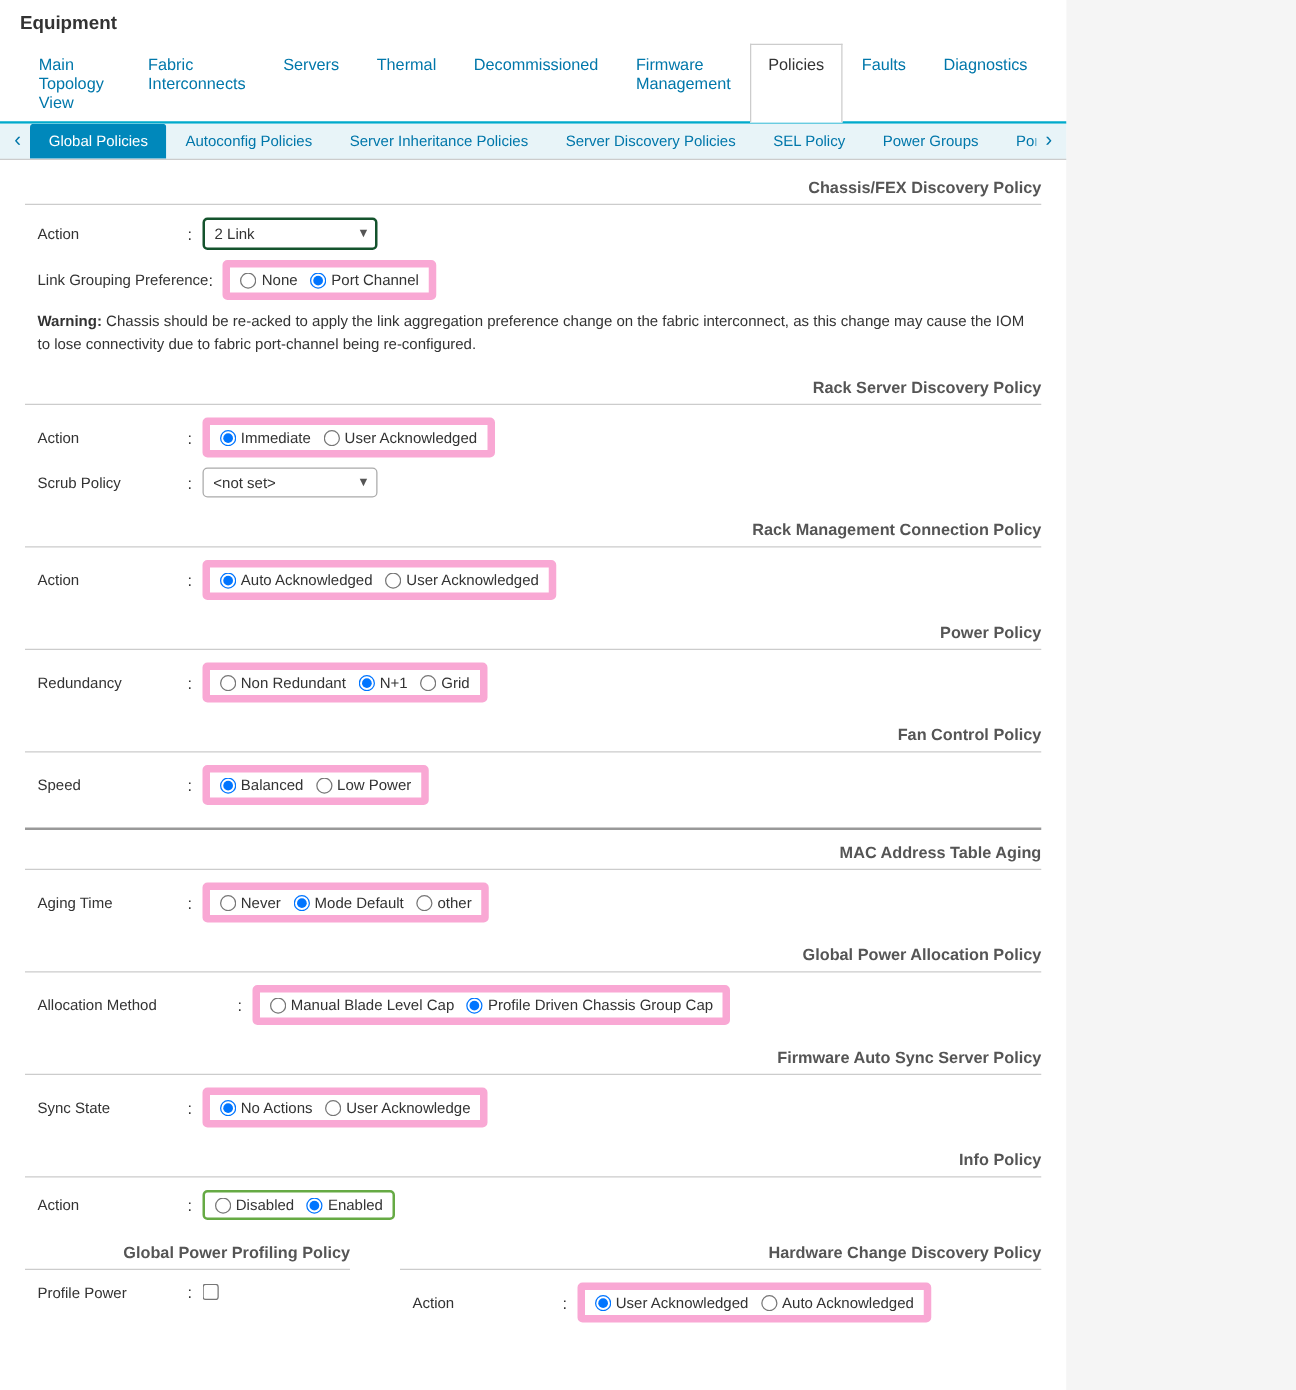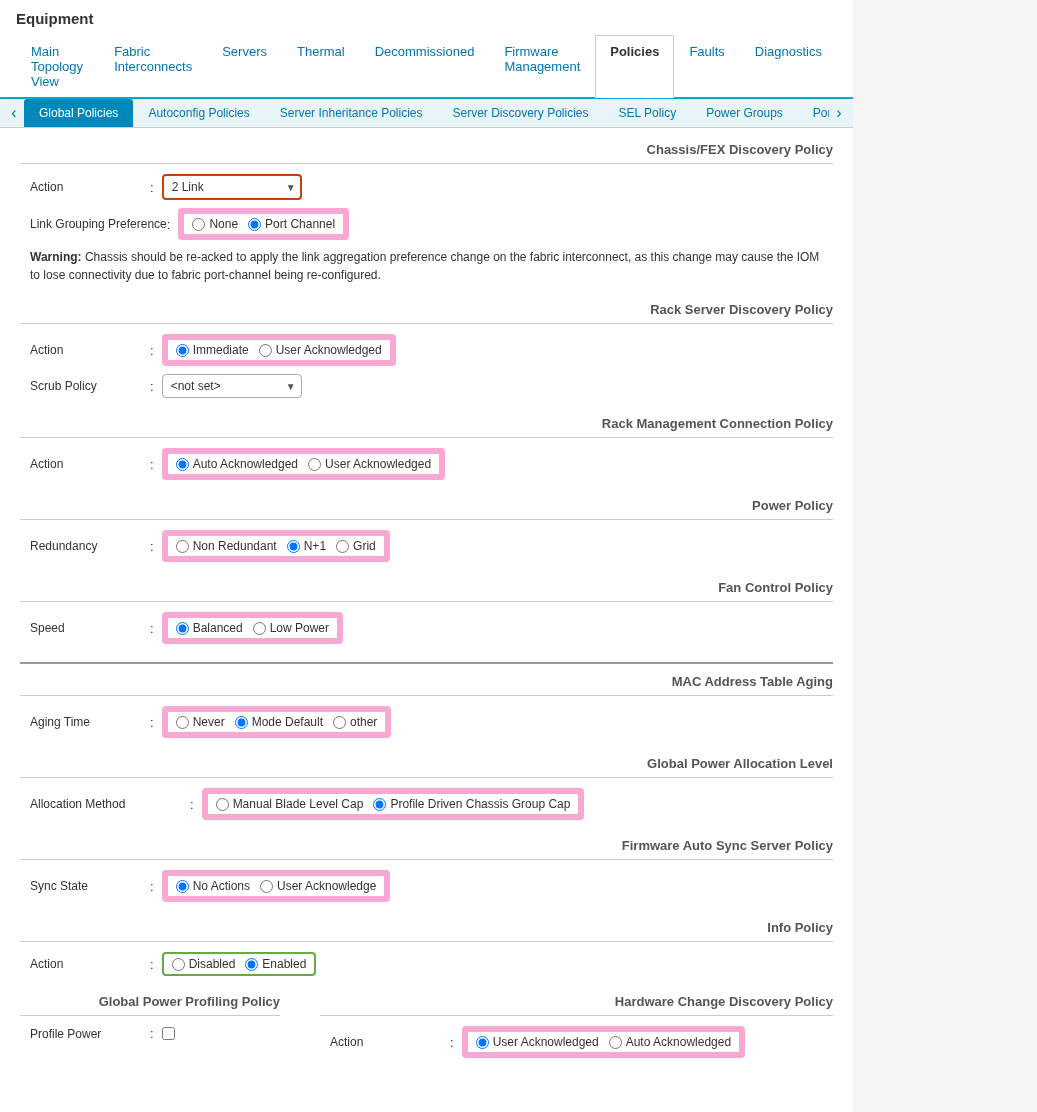--- a/index.html
+++ b/index.html
@@ -40,21 +40,21 @@
       font-size: 13px;
       color: #0077aa;
       border: 1px solid transparent;
       margin-bottom: -1px;
     }
     .nav-tabs-primary li.active {
       border: 1px solid #ccc;
       border-bottom: 1px solid #fff;
       background: #fff;
       color: #333;
-      font-weight: bold;
+      font-weight: normal;
     }
     
     .secondary-tab-bar {
       background: #e8f4f8;
       border-bottom: 1px solid #ccc;
       display: flex;
       align-items: center;
       padding: 0 4px;
     }
     .secondary-tabs {
@@ -124,21 +124,21 @@
       color: #333;
     }
     
     .select-wrapper {
       position: relative;
       display: inline-block;
     }
     .select-wrapper select {
       appearance: none;
       -webkit-appearance: none;
-      border: 2px solid #c2410c;
+      border: 2px solid #14532d;
       border-radius: 4px;
       padding: 4px 24px 4px 8px;
       font-size: 12px;
       background: #fff;
       color: #333;
       cursor: pointer;
       min-width: 140px;
     }
     .select-arrow {
       position: absolute;
@@ -372,21 +372,21 @@
           </label>
           <label>
             <input type="radio" name="agingTime" value="other" style="">
             <span>other</span>
           </label>
         </div>
       </div>
     </div>
 
     <div class="policy-section">
-      <div class="section-title">Global Power Allocation Level</div>
+      <div class="section-title">Global Power Allocation Policy</div>
       <hr class="section-divider">
       <div class="form-row">
         <span class="form-label form-label-wide">Allocation Method</span>
         <span class="form-colon">:</span>
         <div class="radio-group">
           <label>
             <input type="radio" name="allocMethod" value="Manual Blade Level Cap" style="">
             <span>Manual Blade Level Cap</span>
           </label>
           <label>

